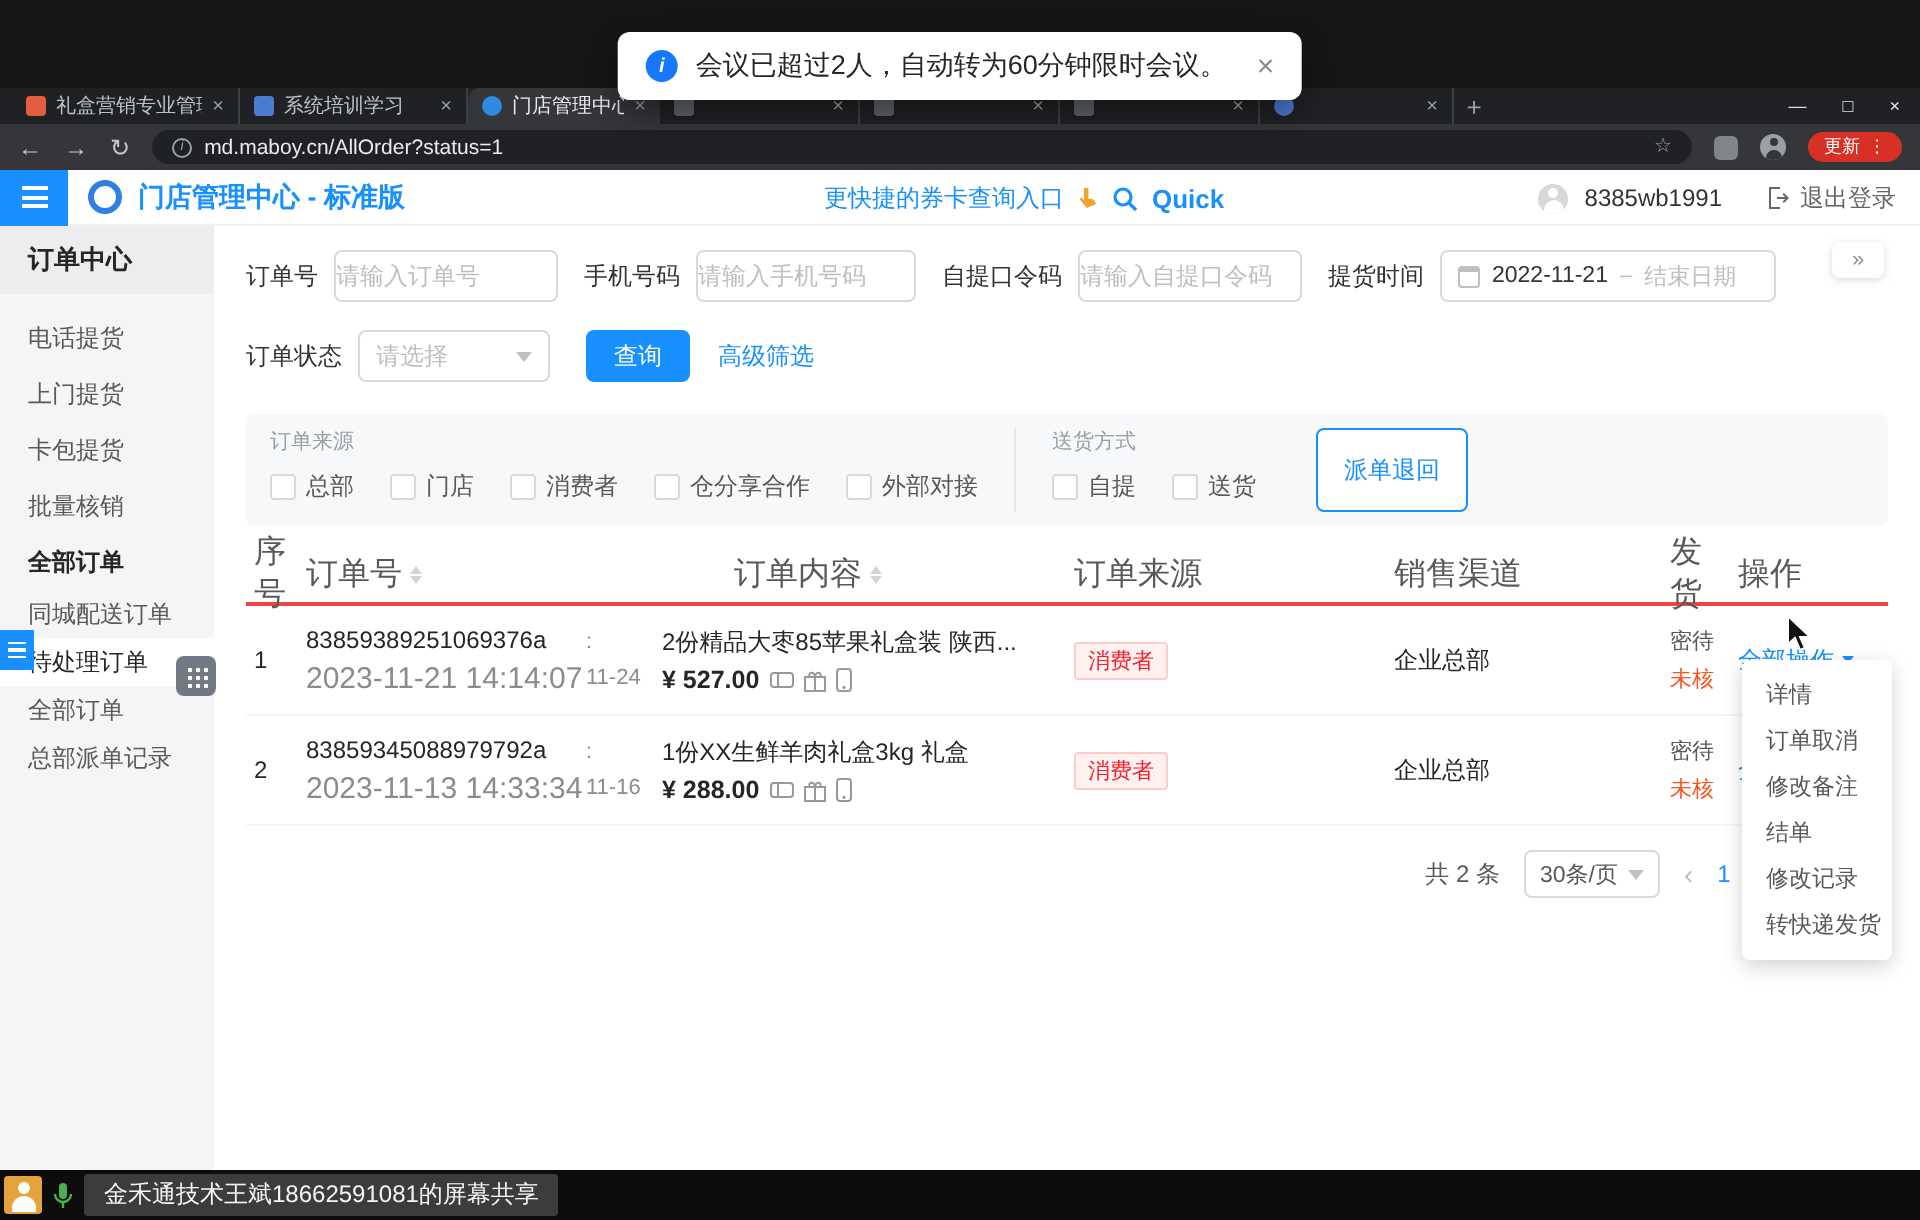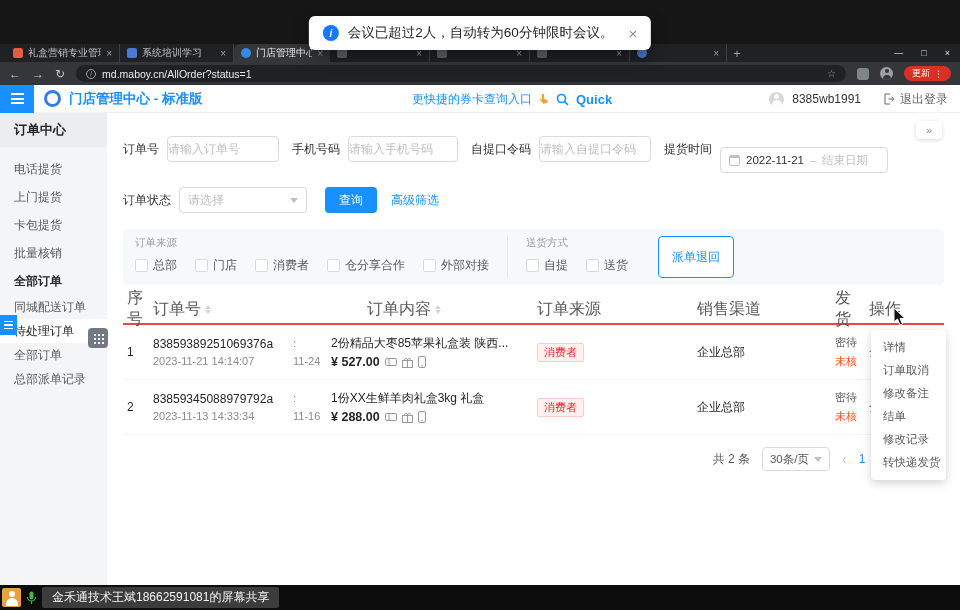--- a/index.html
+++ b/index.html
@@ -65,27 +65,27 @@
 
   .content{flex:1;position:relative;padding:12px 16px 0 16px;overflow:hidden;}
   .frow{display:flex;align-items:center;}
   .fgroup{display:flex;align-items:center;margin-right:13px;}
   .flabel{font-size:12px;color:#333;margin-right:8px;white-space:nowrap;}
   .finput{height:26px;border:1px solid #d9d9d9;border-radius:4px;padding:0 0;font-size:12px;color:#333;
     background:#fff;outline:none;font-family:inherit;}
   .finput::placeholder{color:#bfbfbf;}
   .w112{width:112px;}.w110{width:110px;}
   .datepicker{width:168px;height:26px;border:1px solid #d9d9d9;border-radius:4px;display:flex;
-    align-items:center;padding:0 8px;gap:6px;margin-top:22px;}
+    align-items:center;padding:0 8px;gap:6px;}
   .cal-ic{width:11px;height:11px;border:1px solid #bfbfbf;border-top-width:3px;border-radius:2px;flex:none;}
   .date-start{font-size:11.5px;color:#333;white-space:nowrap;}
   .date-sep{font-size:11px;color:#bfbfbf;}
   .date-end{font-size:11.5px;color:#bfbfbf;white-space:nowrap;}
   .frow2{margin-top:14px;}
-  .fselect{width:128px;height:26px;border:1px solid #d9d9d9;border-radius:4px;display:flex;align-items:center;
+  .fselect{width:96px;height:26px;border:1px solid #d9d9d9;border-radius:4px;display:flex;align-items:center;
     justify-content:space-between;padding:0 8px;}
   .sel-ph{font-size:12px;color:#bfbfbf;}
   .caret{width:0;height:0;border-left:4px solid transparent;border-right:4px solid transparent;
     border-top:5px solid #bfbfbf;}
   .btn-primary{height:26px;padding:0 14px;background:#1890ff;color:#fff;font-size:12px;border:none;
     border-radius:4px;margin-left:18px;display:flex;align-items:center;font-family:inherit;}
   .adv-link{color:#1890ff;font-size:12px;margin-left:14px;white-space:nowrap;}
 
   .source-panel{margin-top:16px;background:#f7f8fa;border-radius:4px;padding:7px 12px;display:flex;align-items:stretch;}
   .sp-col{display:flex;flex-direction:column;gap:5px;}
@@ -109,21 +109,21 @@
   .c-channel{width:146px;flex:none;padding-left:8px;}
   .c-ship{width:26px;flex:none;overflow:hidden;}
   .c-action{flex:1;padding-left:8px;}
   .th-flex{display:flex;align-items:center;gap:4px;}
   .th-indent{padding-left:36px;}
   .sort{display:inline-flex;flex-direction:column;gap:1px;}
   .sort i{width:0;height:0;border-left:3.5px solid transparent;border-right:3.5px solid transparent;display:block;}
   .sort .up{border-bottom:4px solid #d4d4d4;}
   .sort .down{border-top:4px solid #d4d4d4;}
   .cell-l1{font-size:12px;color:#262626;white-space:nowrap;}
-  .cell-l2{font-size:11px;color:#8c8c8c;margin-top:4px;white-space:nowrap;}
+  .cell-l2{font-size:15px;color:#8c8c8c;margin-top:4px;white-space:nowrap;}
   .pk1{font-size:11px;color:#8c8c8c;white-space:nowrap;}
   .pk2{font-size:11px;color:#8c8c8c;margin-top:6px;white-space:nowrap;}
   .price-row{display:flex;align-items:center;gap:5px;margin-top:3px;}
   .price{font-size:12.5px;font-weight:bold;color:#262626;}
   .mini-ic{display:inline-flex;align-items:center;}
   .tag-red{display:inline-block;padding:1px 6px;font-size:11px;color:#f5222d;background:#fff1f0;
     border:1px solid #ffccc7;border-radius:2px;white-space:nowrap;}
   .ship1{font-size:11px;color:#595959;white-space:nowrap;}
   .ship2{font-size:11px;color:#fa541c;margin-top:4px;white-space:nowrap;}
   .action-link{display:inline-flex;align-items:center;gap:4px;color:#1890ff;font-size:12px;white-space:nowrap;}

